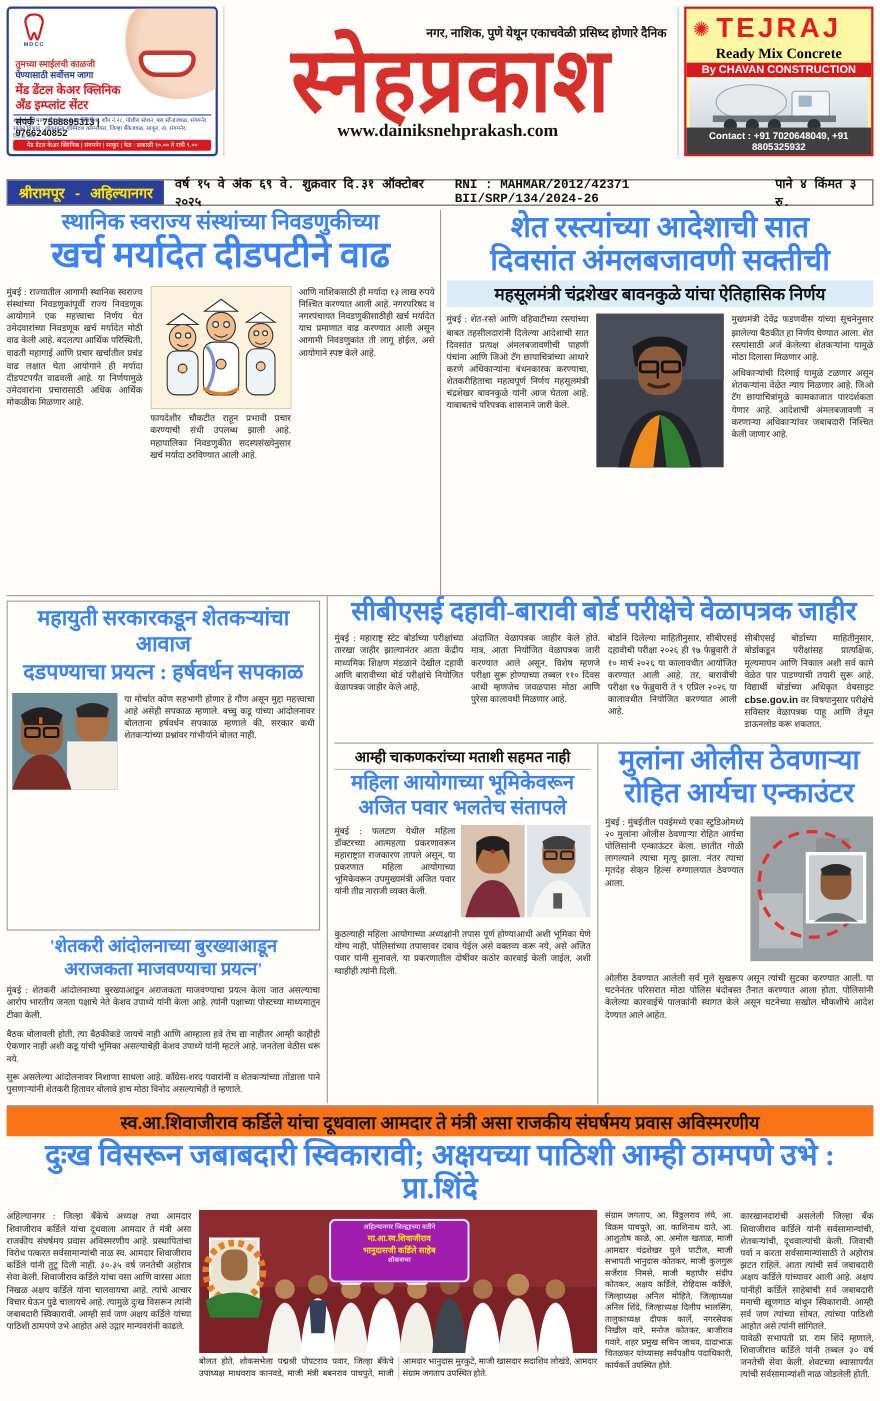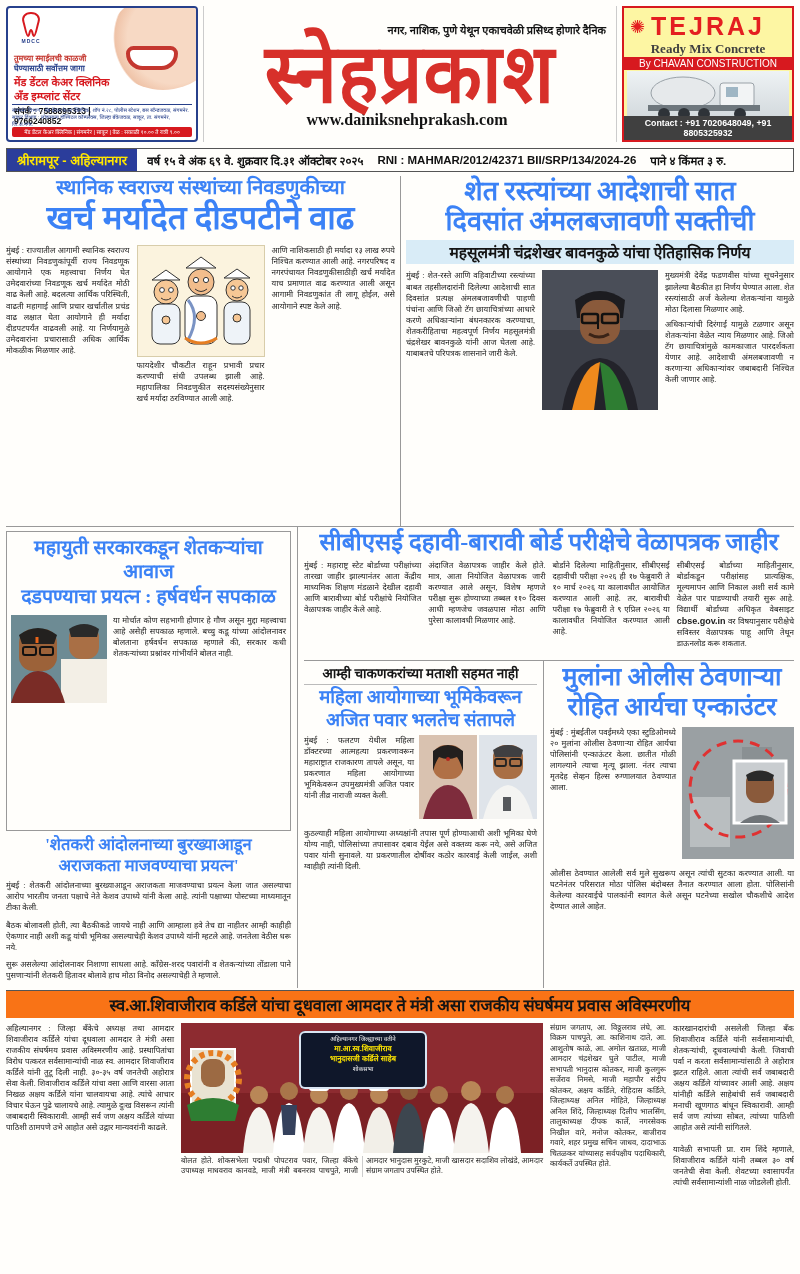--- a/index.html
+++ b/index.html
@@ -34,28 +34,28 @@
     font-size:5.5px; text-align:center; border-radius:2px; padding:1px 0; }
   .masthead { flex:1; position:relative; text-align:center; border-left:1px solid #ccc; border-right:1px solid #ccc; padding:0 4px; }
   .tagline { font-size:11px; font-weight:bold; margin-top:16px; text-align:right; padding-right:6px; }
   .paper-title { font-size:76px; font-weight:bold; color:#d7302a; line-height:0.98; letter-spacing:1px;
     transform:scaleY(1.08); }
   .website { font-size:16px; font-weight:bold; text-align:center; padding-right:6px; }
   .ad-tejraj { width:172px; border:2px solid #d7191f; background:#fdf6a3; position:relative;
     font-family:"Liberation Sans",sans-serif; text-align:center; flex:none; }
   .tejraj-brand { font-size:25px; font-weight:bold; color:#e41e20; letter-spacing:3px; margin-top:4px; }
   .tejraj-sun { color:#e41e20; font-size:18px; position:absolute; left:6px; top:8px; }
-  .tejraj-sub { font-size:13px; font-weight:bold; color:#404040; font-family:"Liberation Serif",serif; }
-  .tejraj-byline { background:#d7191f; color:#fff; font-size:10px; font-weight:normal; padding:1px 0; }
+  .tejraj-sub { font-size:13px; font-weight:bold; color:#000000; font-family:"Liberation Serif",serif; }
+  .tejraj-byline { background:#d7191f; color:#fff; font-size:10px; font-weight:bold; padding:1px 0; }
   .tejraj-img { height:54px; background:linear-gradient(#eef2f4,#cfd6da); margin:1px 3px; position:relative; }
   .tejraj-contact { position:absolute; left:0; right:0; bottom:0; background:#404040; color:#fff;
     font-size:8.8px; font-weight:bold; padding:2px 0; }
   
-  .dateline { margin-top:6px; border:1.5px solid #555; display:flex; align-items:stretch; height:24px;
-    font-family:Liberation Sans, sans-serif;text-align:right; }
+  .dateline { margin-top:21px; border:1.5px solid #555; display:flex; align-items:stretch; height:24px;
+    font-family:Liberation Mono, monospace; }
   .dl-place { background:#2b3d9b; color:#ffe600; font-weight:bold; font-size:13px; padding:2px 10px; flex:none; display:flex; align-items:center; }
   .dl-info { display:flex; gap:14px; align-items:center; padding-left:10px; font-weight:bold; font-size:11.5px; color:#111; }
   
   .hl { font-weight:bold; text-align:center; line-height:1.12; color:#3b82f6; }
   .body-txt { font-size:8px; line-height:1.38; text-align:justify; color:#1c1c1c; }
   figure { margin:0; }
   
   .zone1 { display:flex; margin-top:4px; height:350px; }
   .art-expense { width:394px; padding-right:5px; }
   .art-roads { width:394px; padding-left:5px; border-left:1px solid #999; }
@@ -103,21 +103,21 @@
   .rohit-body2 { display:flex; gap:6px; margin-top:5px; height:120px; }
   .rohit-c { flex:1; }
   
   .bottom { border-top:1.5px solid #555; margin-top:2px; }
   .kicker-green { background:#f97316; font-size:16.5px; font-weight:bold; text-align:center; padding:2px 0; }
   .hl-bottom { font-size:27px; margin-top:2px; }
   .bottom-row { display:flex; gap:7px; margin-top:5px; height:200px; }
   .bt-left { width:168px; flex:none; }
   .bt-center { width:362px; flex:none; }
   .crowd-wrap { position:relative; width:362px; height:130px; }
-  .crowd-banner { position:absolute; left:118px; top:8px; width:128px; height:58px; background:#0f172a;
+  .crowd-banner { position:absolute; left:118px; top:8px; width:128px; height:58px; background:#a21caf;
     border-radius:6px; color:#fff; text-align:center; font-size:6.2px; line-height:1.4; padding-top:4px;
     font-family:"Liberation Sans",sans-serif; box-shadow:0 0 0 2px #d9e5f2 inset; }
   .crowd-banner .b-big { font-size:7.5px; font-weight:bold; color:#ffe600; }
   .caption { font-size:7.6px; line-height:1.35; text-align:justify; column-count:2; column-gap:8px;
     column-rule:1px solid #ccc; margin-top:3px; color:#1c1c1c; }
   .bt-mid { width:116px; flex:none; }
   .bt-right { flex:1; }
   .names-txt { font-size:7.6px; }
 </style>
 </head>
@@ -369,20 +369,21 @@
           <div class="rohit-body2">
             <div class="rohit-c body-txt">ओलीस ठेवण्यात आलेली सर्व मुले सुखरूप असून त्यांची सुटका करण्यात आली. या घटनेनंतर परिसरात मोठा पोलिस बंदोबस्त तैनात करण्यात आला होता. पोलिसांनी केलेल्या कारवाईचे पालकांनी स्वागत केले असून घटनेच्या सखोल चौकशीचे आदेश देण्यात आले आहेत.</div>
           </div>
         </article>
       </div>
     </div>
   </div>
 
   <section class="bottom">
     <div class="kicker-green">स्व.आ.शिवाजीराव कर्डिले यांचा दूधवाला आमदार ते मंत्री असा राजकीय संघर्षमय प्रवास अविस्मरणीय</div>
+    <div class="hl hl-bottom">दुःख विसरून जबाबदारी स्विकारावी; अक्षयच्या पाठिशी आम्ही ठामपणे उभे : प्रा.शिंदे</div>
     <div class="bottom-row">
       <div class="bt-left body-txt">अहिल्यानगर : जिल्हा बँकेचे अध्यक्ष तथा आमदार शिवाजीराव कर्डिले यांचा दूधवाला आमदार ते मंत्री असा राजकीय संघर्षमय प्रवास अविस्मरणीय आहे. प्रस्थापितांचा विरोध पत्करत सर्वसामान्यांची नाळ स्व. आमदार शिवाजीराव कर्डिले यांनी तुटू दिली नाही. ३०-३५ वर्ष जनतेची अहोरात्र सेवा केली. शिवाजीराव कर्डिले यांचा वसा आणि वारसा आता निखळ अक्षय कर्डिले यांना चालवायचा आहे. त्यांचे आचार विचार घेऊन पुढे चालायचे आहे. त्यामुळे दुःख विसरून त्यांनी जबाबदारी स्विकारावी. आम्ही सर्व जण अक्षय कर्डिले यांच्या पाठिशी ठामपणे उभे आहोत असे उद्गार मान्यवरांनी काढले.</div>
 
       <div class="bt-center">
         <div class="crowd-wrap">
           <svg width="362" height="130" viewBox="0 0 362 130">
             <rect width="362" height="130" fill="#7c2125"></rect>
             <rect y="0" width="362" height="70" fill="#8d2b30"></rect>
             <rect x="10" y="26" width="44" height="56" fill="#e9e3d2" stroke="#fff" stroke-width="2"></rect>
             <rect x="20" y="36" width="24" height="28" rx="9" fill="#9c6a43"></rect>
@@ -437,18 +438,18 @@
             <div>शोकसभा</div>
           </div>
         </div>
         <div class="caption">बोलत होते. शोकसभेला पद्मश्री पोपटराव पवार, जिल्हा बँकेचे उपाध्यक्ष माधवराव कानवडे, माजी मंत्री बबनराव पाचपुते, माजी आमदार भानुदास मुरकुटे, माजी खासदार सदाशिव लोखंडे, आमदार संग्राम जगताप उपस्थित होते.</div>
       </div>
 
       <div class="bt-mid body-txt names-txt">संग्राम जगताप, आ. विठ्ठलराव लंघे, आ. विक्रम पाचपुते, आ. काशिनाथ दाते, आ. आशुतोष काळे, आ. अमोल खताळ, माजी आमदार चंद्रशेखर घुले पाटील, माजी सभापती भानुदास कोतकर, माजी कुलगुरू सर्जेराव निमसे, माजी महापौर संदीप कोतकर, अक्षय कर्डिले, रोहिदास कर्डिले, जिल्हाध्यक्ष अनिल मोहिते, जिल्हाध्यक्ष अनिल शिंदे, जिल्हाध्यक्ष दिलीप भालसिंग, तालुकाध्यक्ष दीपक कार्ले, नगरसेवक निखील वारे, मनोज कोतकर, बाजीराव गवारे, शहर प्रमुख सचिन जाधव, दादाभाऊ चितळकर यांच्यासह सर्वपक्षीय पदाधिकारी, कार्यकर्ते उपस्थित होते.</div>
 
       <div class="bt-right body-txt">
         <div>कारखानदारांची असलेली जिल्हा बँक शिवाजीराव कर्डिले यांनी सर्वसामान्यांची, शेतकऱ्यांची, दूधवाल्यांची केली. जिवाची पर्वा न करता सर्वसामान्यांसाठी ते अहोरात्र झटत राहिले. आता त्यांची सर्व जबाबदारी अक्षय कर्डिले यांच्यावर आली आहे. अक्षय यांनीही कर्डिले साहेबांची सर्व जबाबदारी मनाची खूणगाठ बांधून स्विकारावी. आम्ही सर्व जण त्यांच्या सोबत, त्यांच्या पाठिशी आहोत असे त्यांनी सांगितले.</div>
-        <div style="margin-top:11px">यावेळी सभापती प्रा. राम शिंदे म्हणाले, शिवाजीराव कर्डिले यांनी तब्बल ३० वर्ष जनतेची सेवा केली. शेवटच्या श्वासापर्यंत त्यांची सर्वसामान्यांशी नाळ जोडलेली होती.</div>
+        <div style="margin-top:0">यावेळी सभापती प्रा. राम शिंदे म्हणाले, शिवाजीराव कर्डिले यांनी तब्बल ३० वर्ष जनतेची सेवा केली. शेवटच्या श्वासापर्यंत त्यांची सर्वसामान्यांशी नाळ जोडलेली होती.</div>
       </div>
     </div>
   </section>
 
 </div>
 
 </body></html>

